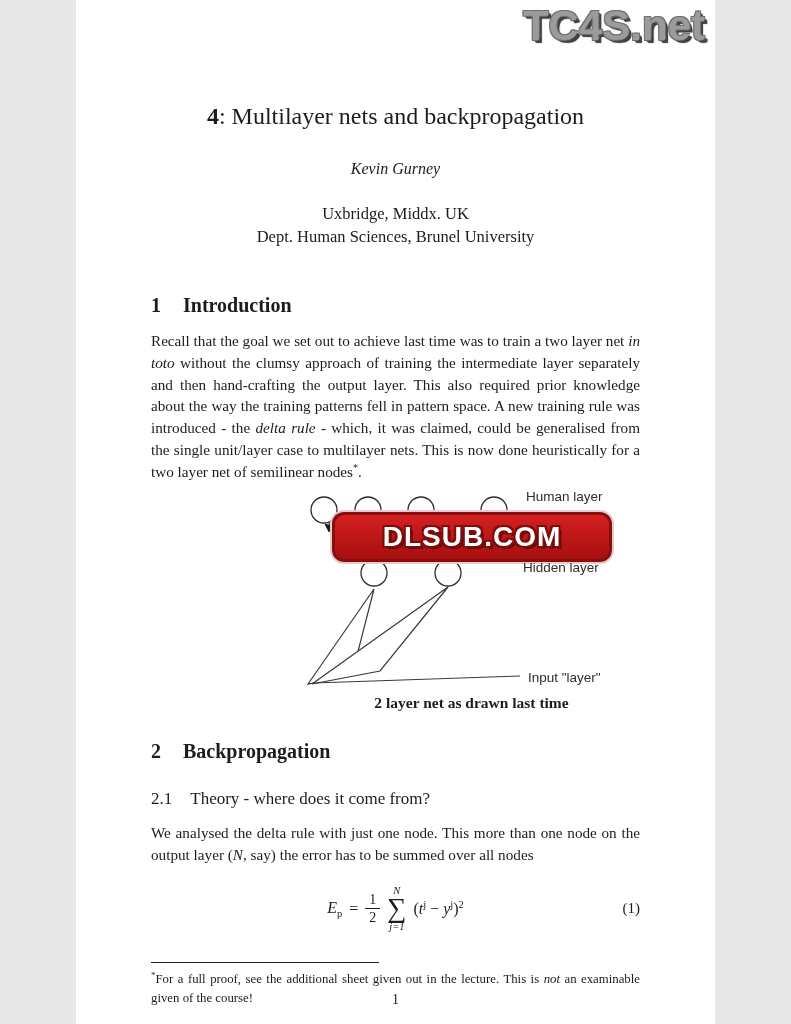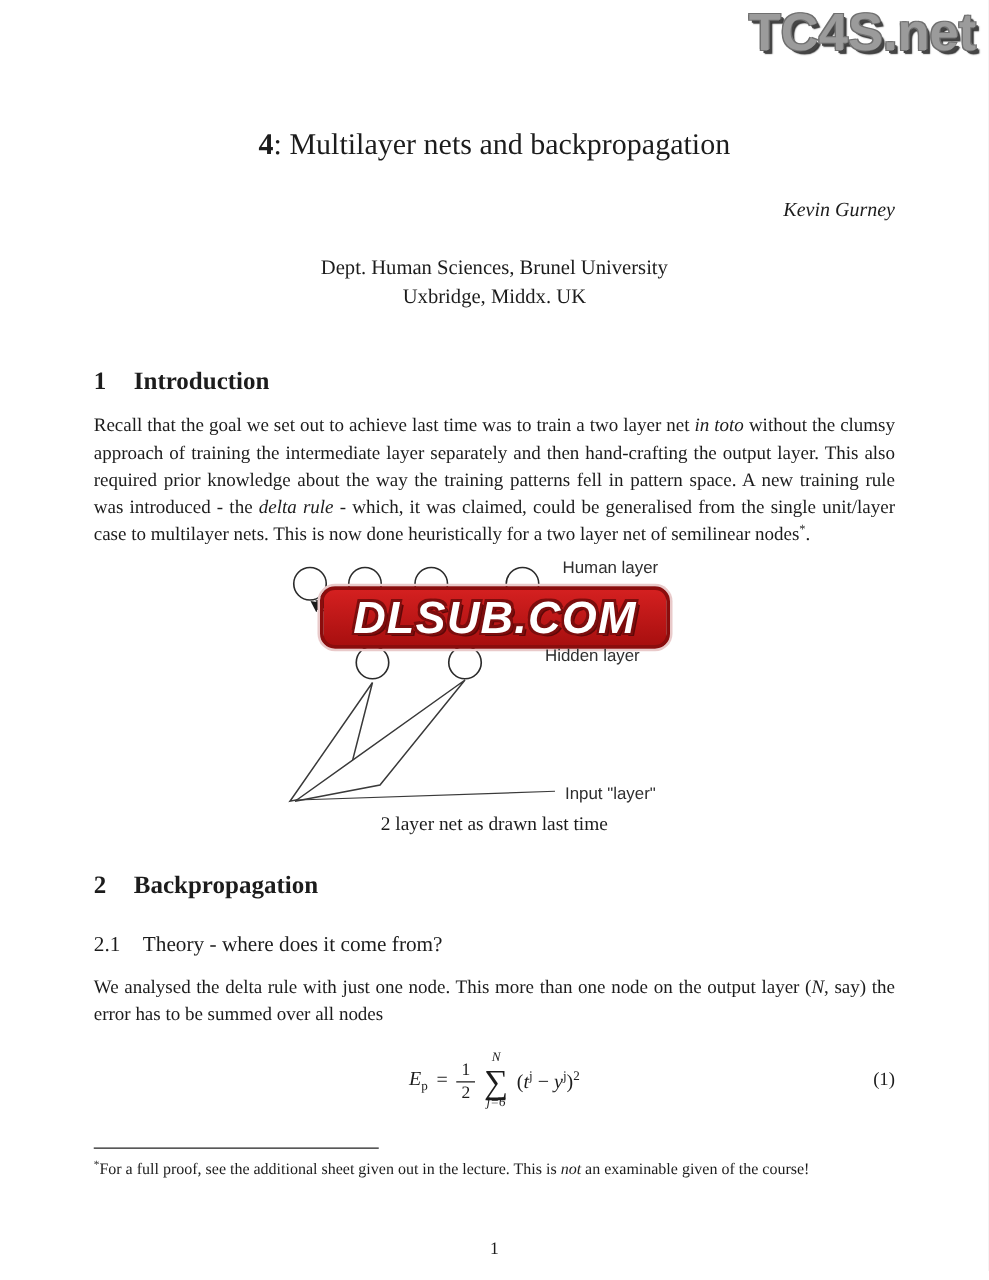--- a/index.html
+++ b/index.html
@@ -1,18 +1,18 @@
 <!DOCTYPE html>
 <html><head>
 <meta charset="utf-8">
 <style>
   html,body{margin:0;padding:0;background:#e8e8e8;}
   .page{
     position:relative;
-    width:791px;height:1024px;
+    width:639px;height:1024px;
     background:#ffffff;
     margin:0 auto;
     overflow:hidden;
     font-family:"Liberation Serif", serif;
     color:#1c1c1c;
   }
   .content{position:absolute;left:75px;right:75px;top:0;}
 
   
   .wm-top{
@@ -30,21 +30,21 @@
     font-weight:bold;font-size:27px;
     color:#e32b1e;
     text-shadow:-1px -1px 0 #801208,1px -1px 0 #801208,-1px 1px 0 #801208,
                  1px 1px 0 #801208,2px 2px 0 #5c0c04;
     z-index:50;
   }
 
   
   .title{margin:0;padding-top:103px;text-align:center;font-size:24px;font-weight:normal;}
   .title .tnum{font-weight:bold;}
-  .author{text-align:right;font-style:italic;font-size:16px;margin-top:30px;}
+  .author{text-align:center;font-style:italic;font-size:16px;margin-top:30px;}
   .affil{text-align:center;font-size:16.5px;margin-top:24px;line-height:1.4;}
 
   
   .sec-head{font-size:20px;font-weight:bold;margin-top:46px;display:flex;}
   .sec-head .num{margin-right:22px;}
   .subsec-head{font-size:17px;font-weight:normal;margin-top:26px;display:flex;}
   .subsec-head .num{margin-right:18px;}
 
   p.body-text{
     font-size:15.2px;line-height:1.43;text-align:justify;
@@ -54,40 +54,39 @@
 
   
   .figure{position:relative;height:236px;margin-top:4px;width:791px;left:-75px;}
   .net-svg{position:absolute;left:230px;top:0;z-index:1;}
   .fig-label{
     position:absolute;z-index:3;
     font-family:"Liberation Sans", sans-serif;
     font-size:13.5px;color:#2e2e2e;white-space:nowrap;
   }
   .lbl-output{left:450px;top:3px;}
-  .lbl-hidden{left:436px;top:74px;}
+  .lbl-hidden{left:447px;top:74px;}
   .lbl-input{left:452px;top:184px;}
   .dlsub{
     position:absolute;left:256px;top:26px;z-index:2;
     width:274px;height:44px;
     background:linear-gradient(#d42020,#a80f0f);
     border:3px solid #8a0d0d;border-radius:12px;
     box-shadow:0 0 0 2px #e9caca;
     display:flex;align-items:center;justify-content:center;
   }
   .dlsub span{
     font-family:"Liberation Sans", sans-serif;
-    font-weight:bold;font-size:36px;letter-spacing:1px;color:#ffffff;
+    font-weight:bold;font-size:28px;letter-spacing:1px;color:#ffffff;
     text-shadow:-2px -2px 0 #7d0d0d,2px -2px 0 #7d0d0d,-2px 2px 0 #7d0d0d,
                  2px 2px 0 #7d0d0d,3px 3px 0 #5f0808;
-    font-style:italic;
   }
   .fig-caption{
     position:absolute;left:75px;right:75px;top:208px;z-index:3;
-    text-align:center;font-weight:normal;font-size:15.5px;
+    text-align:center;font-weight:bold;font-size:15.5px;
   }
 
   
   .equation{position:relative;margin-top:16px;height:54px;}
   .eq-body{
     position:absolute;left:0;right:0;top:0;
     display:flex;align-items:center;justify-content:center;
     font-size:16px;gap:7px;height:54px;
   }
   .eq-body i{font-family:"Liberation Serif", serif;}
@@ -119,22 +118,22 @@
 
   <div class="wm-top">TC4S.net</div>
 
   <div class="content">
 
     <h1 class="title"><span class="tnum">4</span><span>: Multilayer nets and backpropagation</span></h1>
 
     <div class="author">Kevin Gurney</div>
 
     <div class="affil">
+      <div>Uxbridge, Middx. UK</div>
       <div>Dept. Human Sciences, Brunel University</div>
-      <div>Uxbridge, Middx. UK</div>
     </div>
 
     <div class="sec-head">
       <span class="num">1</span>
       <span>Introduction</span>
     </div>
 
     <p class="body-text"><span>Recall that the goal we set out to achieve last time was to train a two layer net </span><i>in toto</i><span> without the clumsy approach of training the intermediate layer separately and then hand-crafting the output layer. This also required prior knowledge about the way the training patterns fell in pattern space. A new training rule was introduced - the </span><i>delta rule</i><span> - which, it was claimed, could be generalised from the single unit/layer case to multilayer nets. This is now done heuristically for a two layer net of semilinear nodes</span><sup class="fnmark">*</sup><span>.</span></p>
 
     <div class="figure">
@@ -202,21 +201,21 @@
       <span class="eq-body">
         <span><i>E</i><sub style="font-size:10.5px;">p</sub></span>
         <span>=</span>
         <span class="frac">
           <span class="num">1</span>
           <span class="den">2</span>
         </span>
         <span class="bigop">
           <span class="op-upper">N</span>
           <span class="op-sym">∑</span>
-          <span class="op-lower">j=6</span>
+          <span class="op-lower">j=1</span>
         </span>
         <span class="expr"><span>(</span><i>t</i><sup>j</sup><span> − </span><i>y</i><sup>j</sup><span>)</span><sup>2</sup></span>
       </span>
       <span class="eq-number">(1)</span>
     </div>
 
     <div class="footnote">
       <div class="footnote-rule"></div>
       <p><sup>*</sup><span>For a full proof, see the additional sheet given out in the lecture. This is </span><i>not</i><span> an examinable given of the course!</span></p>
     </div>

